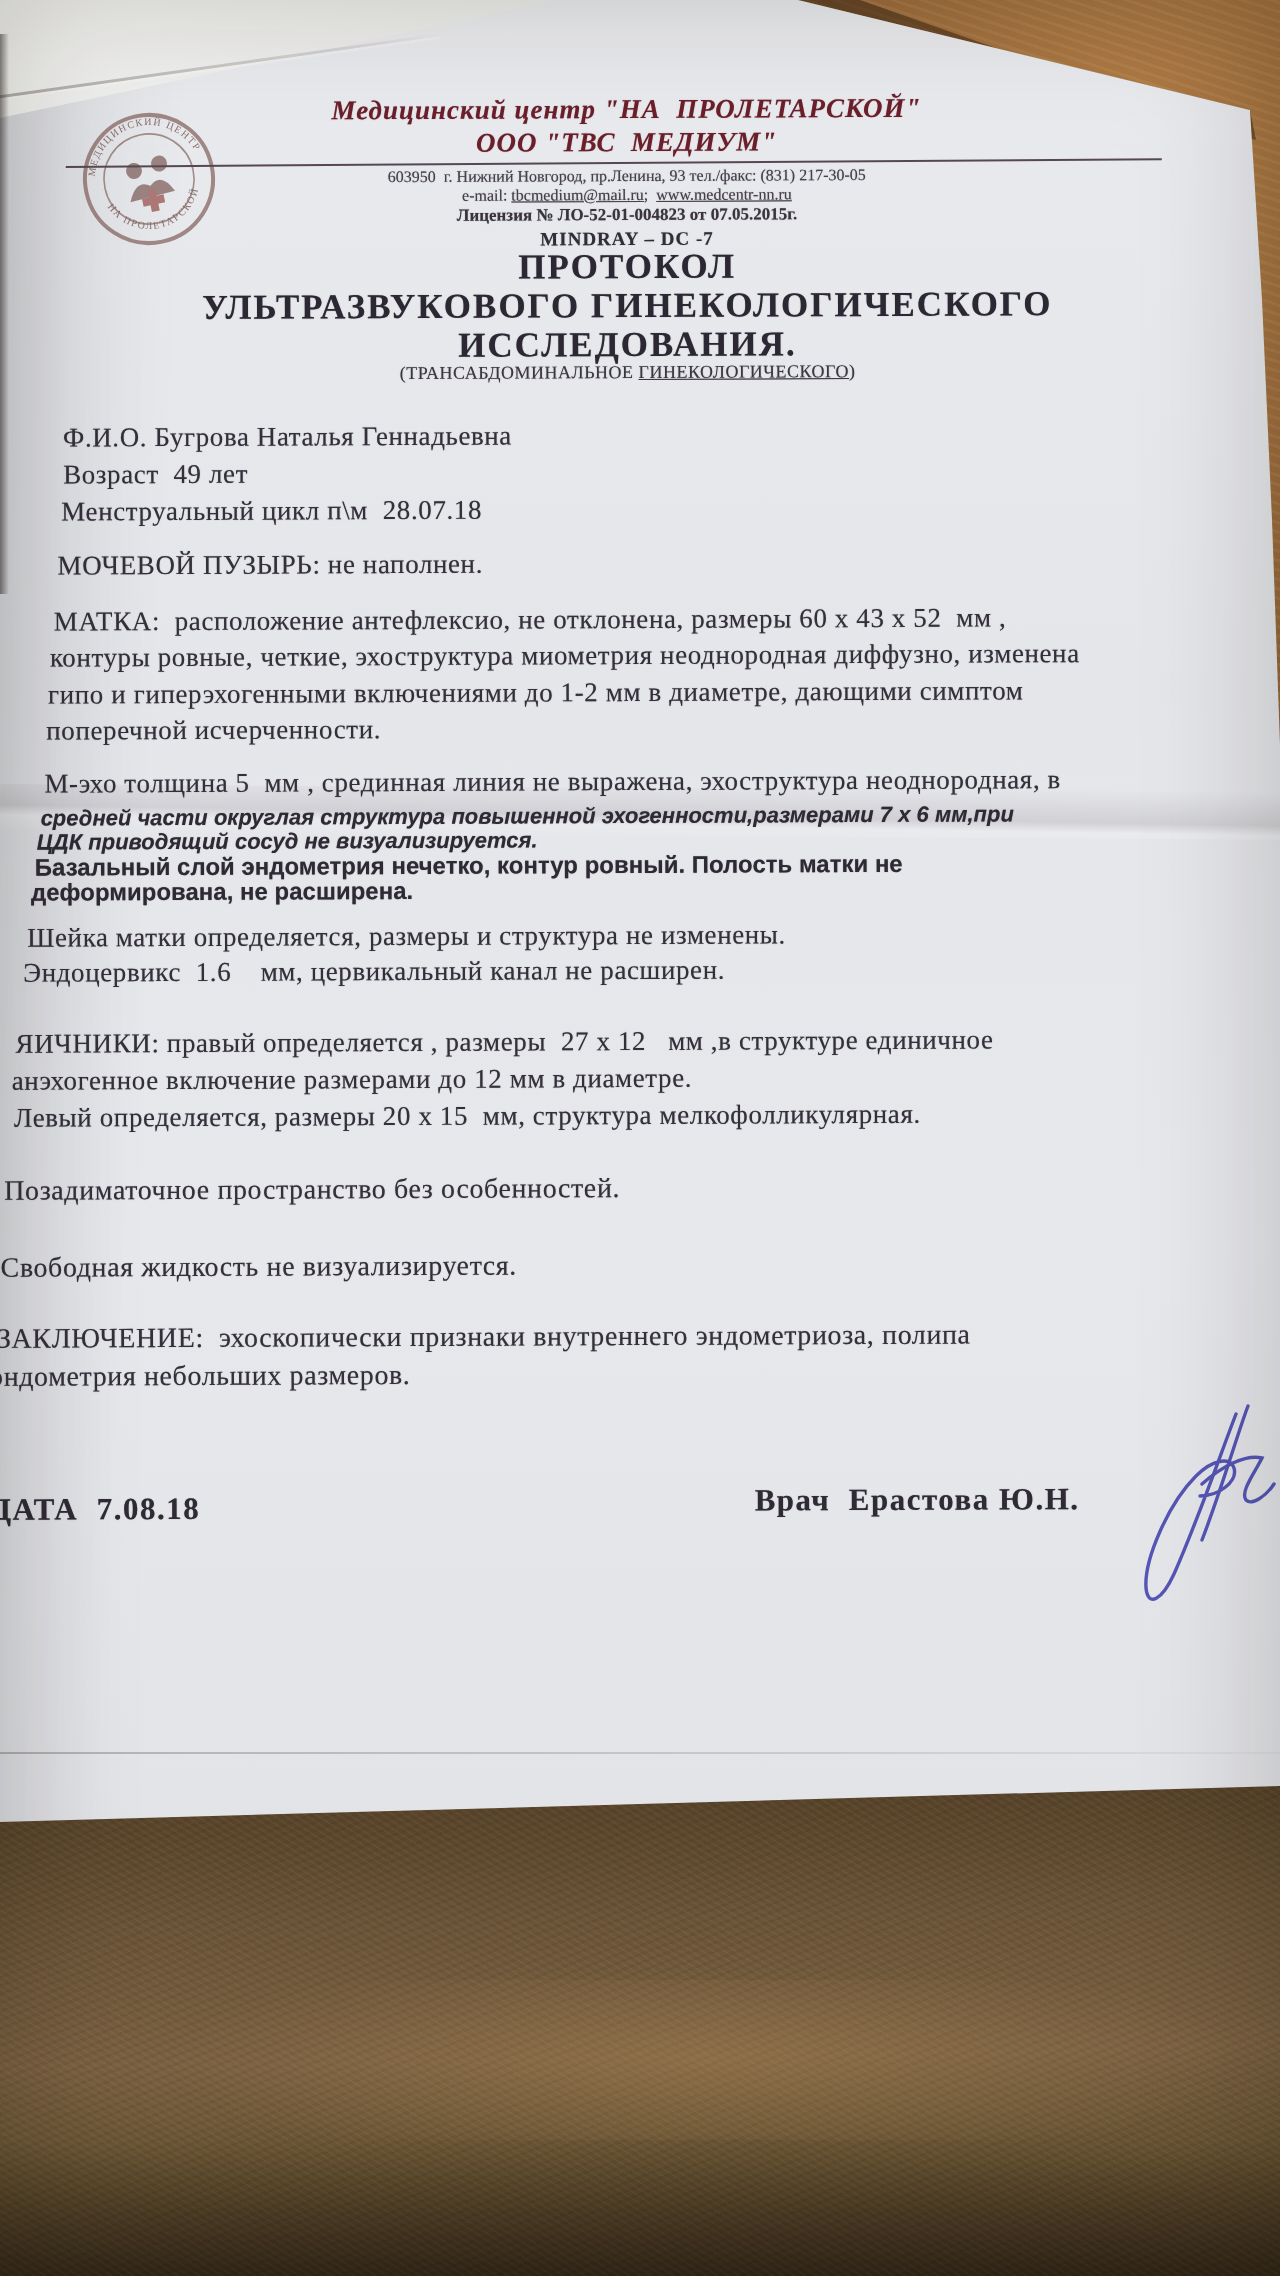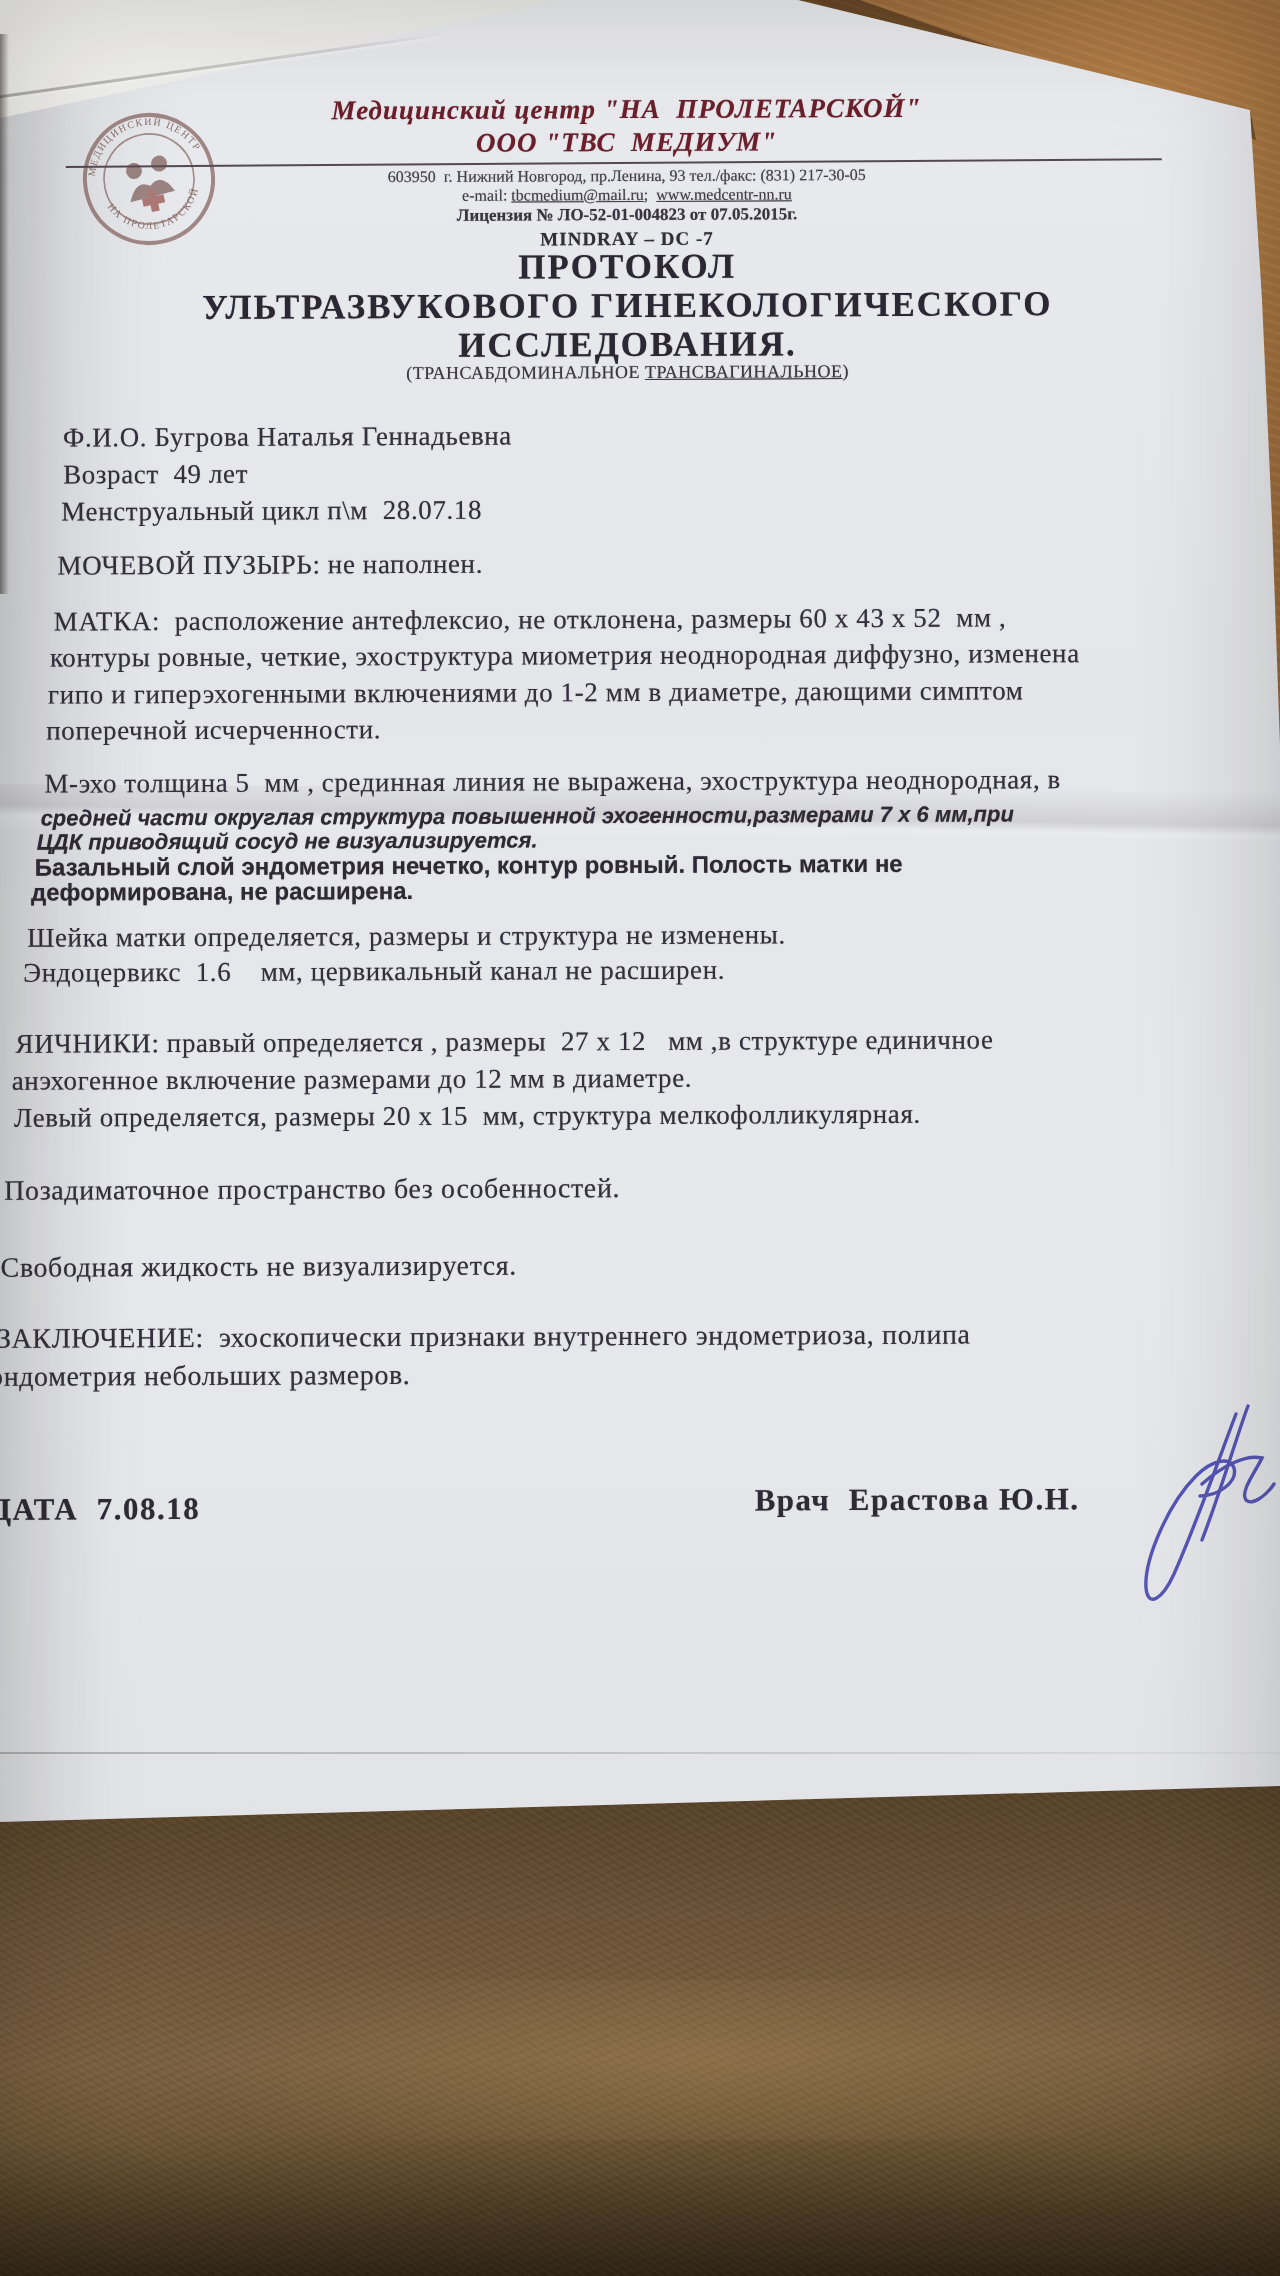--- a/index.html
+++ b/index.html
@@ -120,21 +120,21 @@
     <div class="line centered hdr-red hdr-line2" style="color:#6b1f2b;">ООО "ТВС  МЕДИУМ"</div>
     <div class="rule"></div>
     <div class="line centered addr">603950  г. Нижний Новгород, пр.Ленина, 93 тел./факс: (831) 217-30-05</div>
     <div class="line centered emailrow"><span>e-mail: </span><span class="ul">tbcmedium@mail.ru</span><span>;  </span><span class="ul">www.medcentr-nn.ru</span></div>
     <div class="line centered license">Лицензия № ЛО-52-01-004823 от 07.05.2015г.</div>
     <div class="line centered device">MINDRAY – DC -7</div>
 
     <div class="line centered title-line title1">ПРОТОКОЛ</div>
     <div class="line centered title-line title2">УЛЬТРАЗВУКОВОГО ГИНЕКОЛОГИЧЕСКОГО</div>
     <div class="line centered title-line title3">ИССЛЕДОВАНИЯ.</div>
-    <div class="line centered subtitle"><span>(ТРАНСАБДОМИНАЛЬНОЕ </span><span class="ul">ТРАНСВАГИНАЛЬНОЕ</span><span>)</span></div>
+    <div class="line centered subtitle"><span>(ТРАНСАБДОМИНАЛЬНОЕ </span><span class="ul">ГИНЕКОЛОГИЧЕСКОГО</span><span>)</span></div>
 
     <div class="line body-text" style="left:66px;top:420px;">Ф.И.О. Бугрова Наталья Геннадьевна</div>
     <div class="line body-text" style="left:66px;top:457px;text-align:center;">Возраст  49 лет</div>
     <div class="line body-text" style="left:64px;top:494px;">Менструальный цикл п\м  28.07.18</div>
 
     <div class="line body-text" style="left:60px;top:548px;">МОЧЕВОЙ ПУЗЫРЬ: не наполнен.</div>
 
     <div class="line body-text" style="left:56px;top:604px;">МАТКА:  расположение антефлексио, не отклонена, размеры 60 х 43 х 52  мм ,</div>
     <div class="line body-text" style="left:52px;top:640px;">контуры ровные, четкие, эхоструктура миометрия неоднородная диффузно, изменена</div>
     <div class="line body-text" style="left:50px;top:677px;">гипо и гиперэхогенными включениями до 1-2 мм в диаметре, дающими симптом</div>

